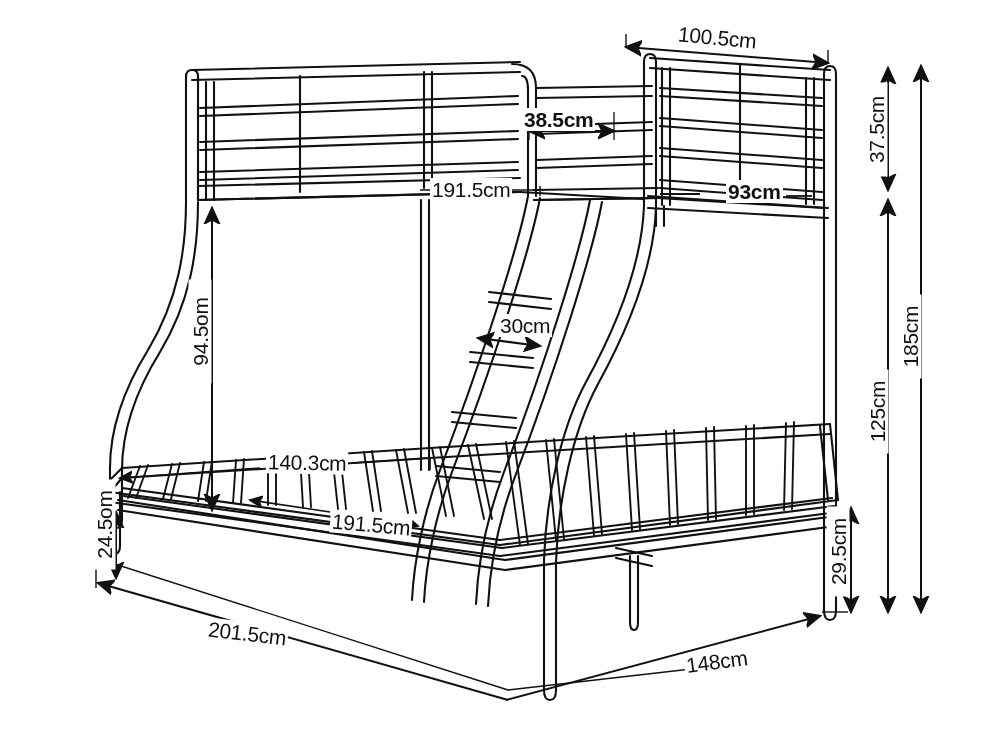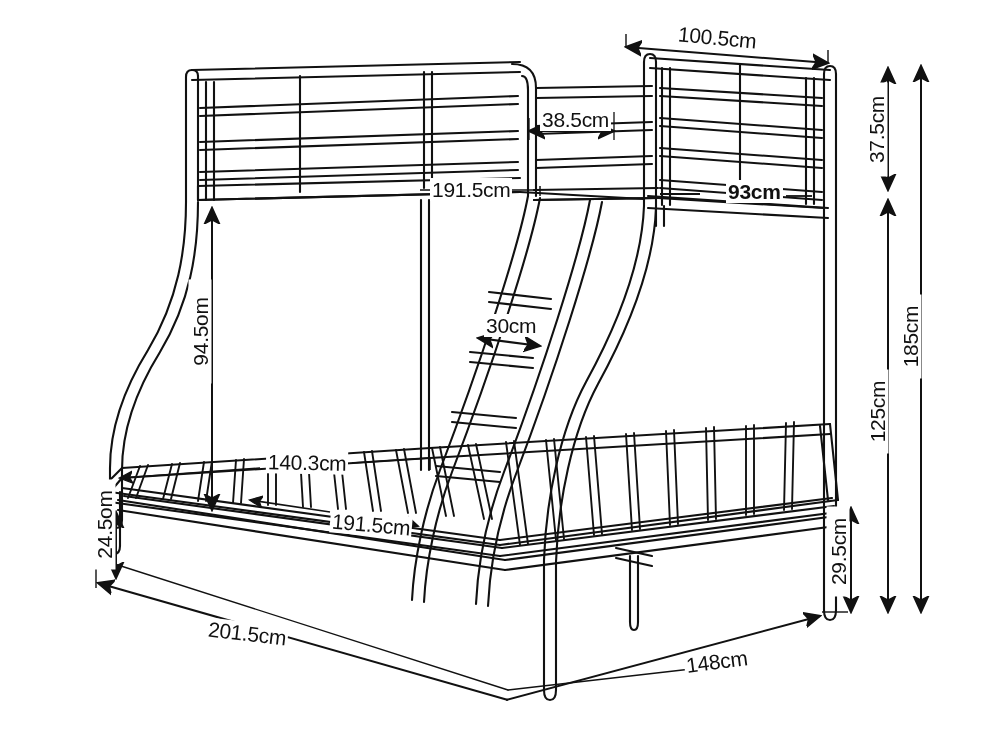--- a/index.html
+++ b/index.html
@@ -338,35 +338,35 @@
       <g stroke-width="2" fill="none">
         <path d="M506,700 L820,616" marker-end="url(#ah)"></path>
         <path d="M822,612 L848,612" stroke-width="1.4"></path>
       </g>
 
     </g>
   </svg>
 
   <div class="dimlabel tilt-1005" style="left:676px; top:26px;">100.5cm</div>
 
-  <div class="dimlabel" style="left:540px; top:108px;">38.5cm</div>
+  <div class="dimlabel" style="left:522px; top:108px;font-weight:bold;">38.5cm</div>
 
   <div class="dimlabel" style="left:430px; top:178px;">191.5cm</div>
 
   <div class="dimlabel" style="left:726px; top:180px;font-weight:bold;">93cm</div>
 
   <div class="dimlabel rot90" style="left:874px; top:118px; width:90px; text-align:center; margin-left:-45px;">37.5cm</div>
 
   <div class="dimlabel rot90" style="left:908px; top:325px; width:80px; text-align:center; margin-left:-40px;">185cm</div>
 
   <div class="dimlabel rot90" style="left:875px; top:400px; width:80px; text-align:center; margin-left:-40px;">125cm</div>
 
   <div class="dimlabel rot90" style="left:198px; top:320px; width:100px; text-align:center; margin-left:-50px;">94.5om</div>
 
-  <div class="dimlabel" style="left:484px; top:314px;">30cm</div>
+  <div class="dimlabel" style="left:498px; top:314px;">30cm</div>
 
   <div class="dimlabel tilt-1403" style="left:266px; top:451px;">140.3cm</div>
 
   <div class="dimlabel tilt-1915b" style="left:330px; top:513px;">191.5cm</div>
 
   <div class="dimlabel rot90" style="left:102px; top:513px; width:86px; text-align:center; margin-left:-43px;">24.5om</div>
 
   <div class="dimlabel rot90" style="left:836px; top:540px; width:86px; text-align:center; margin-left:-43px;">29.5cm</div>
 
   <div class="dimlabel tilt-201" style="left:206px; top:622px;">201.5cm</div>

